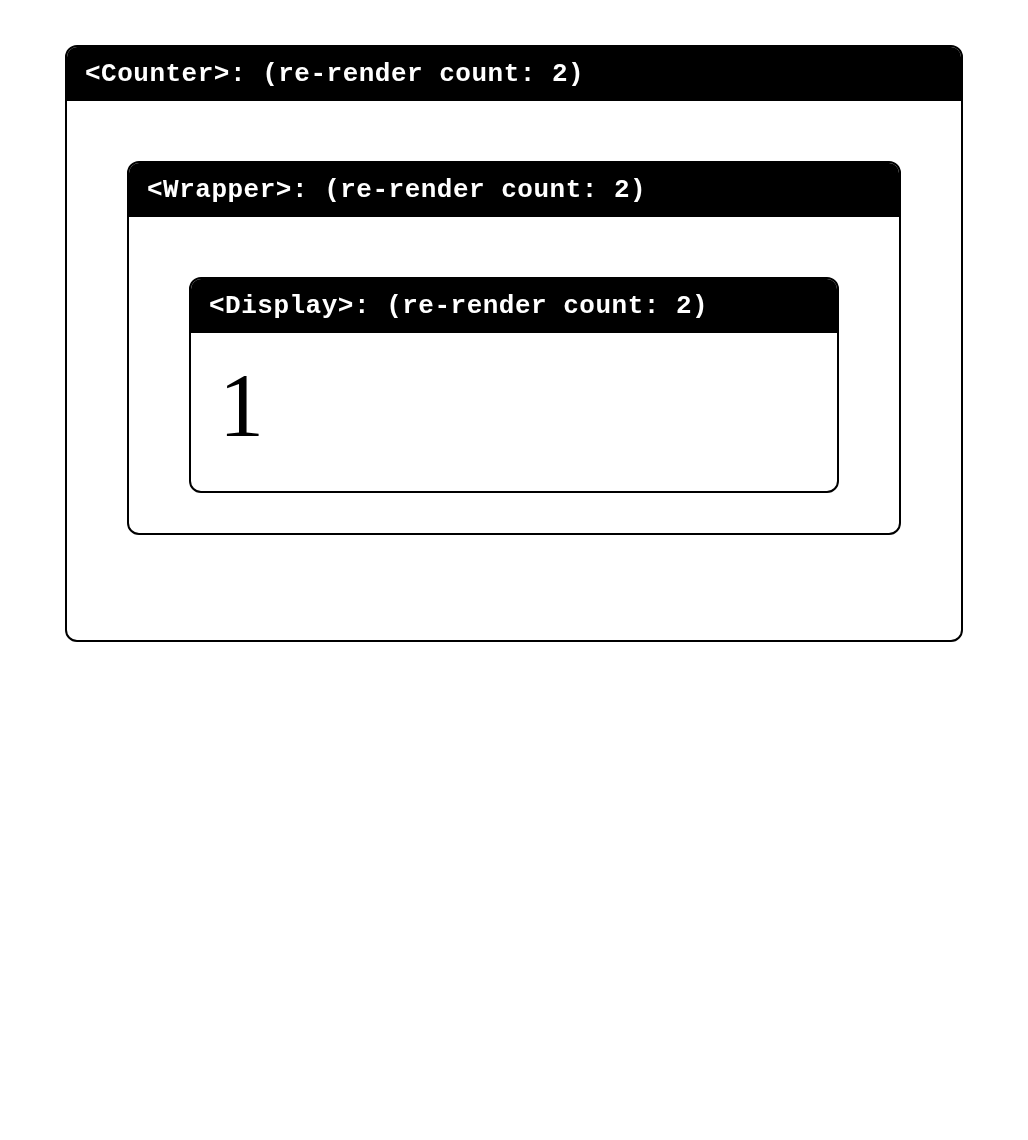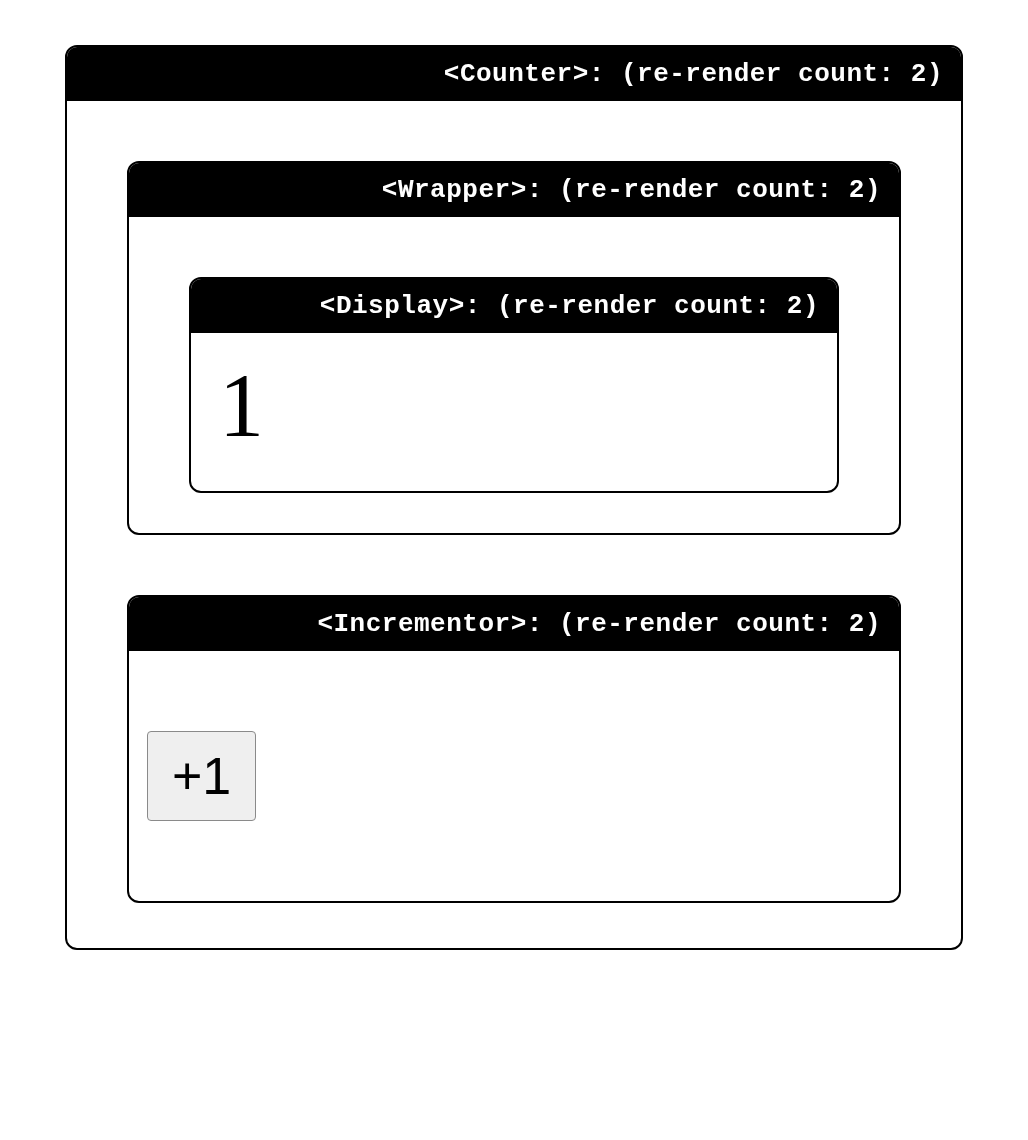--- a/index.html
+++ b/index.html
@@ -19,21 +19,20 @@
       background: #fff;
     }
     .panel-header {
       background: #000;
       color: #fff;
       font-weight: bold;
       font-family: "Courier New", Courier, monospace;
       padding: 12px 18px;
       font-size: 26px;
       letter-spacing: 0.5px;
-      text-align: right;
     }
     .panel-body {
       padding: 60px;
     }
     .panel-body.inner {
       padding: 60px 60px 40px 60px;
     }
     .counter-body {
       padding: 60px 60px 45px 60px;
       border-radius: 21px;
@@ -79,21 +78,15 @@
         <div class="panel">
           <div class="panel-header">&lt;Display&gt;: (re-render count: 2)</div>
           <div class="display-body">
             <div class="display-value">1</div>
           </div>
         </div>
 
       </div>
     </div>
 
-    <div class="panel">
-      <div class="panel-header">&lt;Incrementor&gt;: (re-render count: 2)</div>
-      <div class="incrementor-body">
-        <button class="incrementor-button">+1</button>
-      </div>
-    </div>
 
   </div>
 </div>
 
 </body></html>

